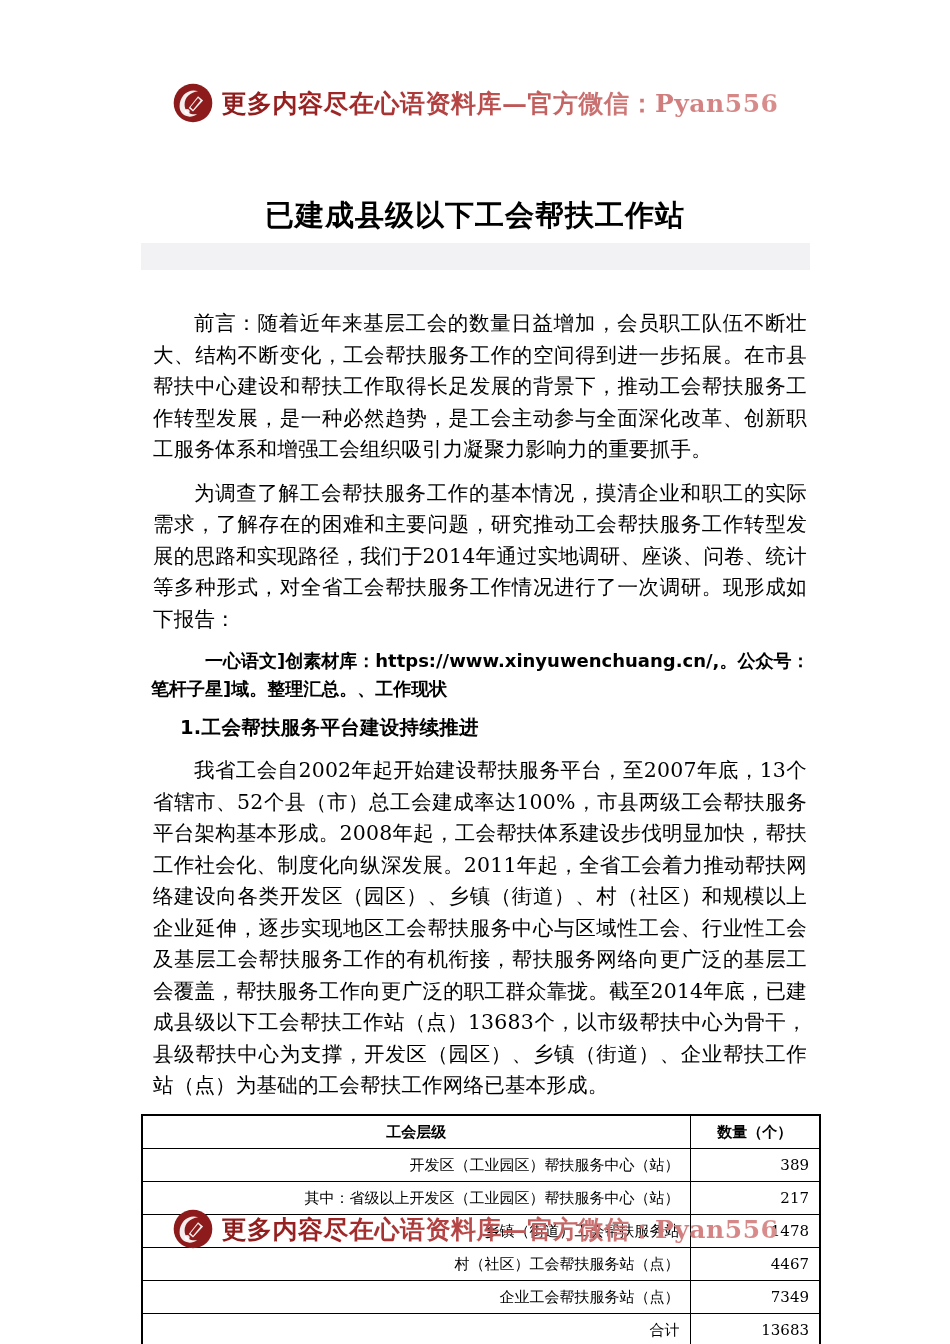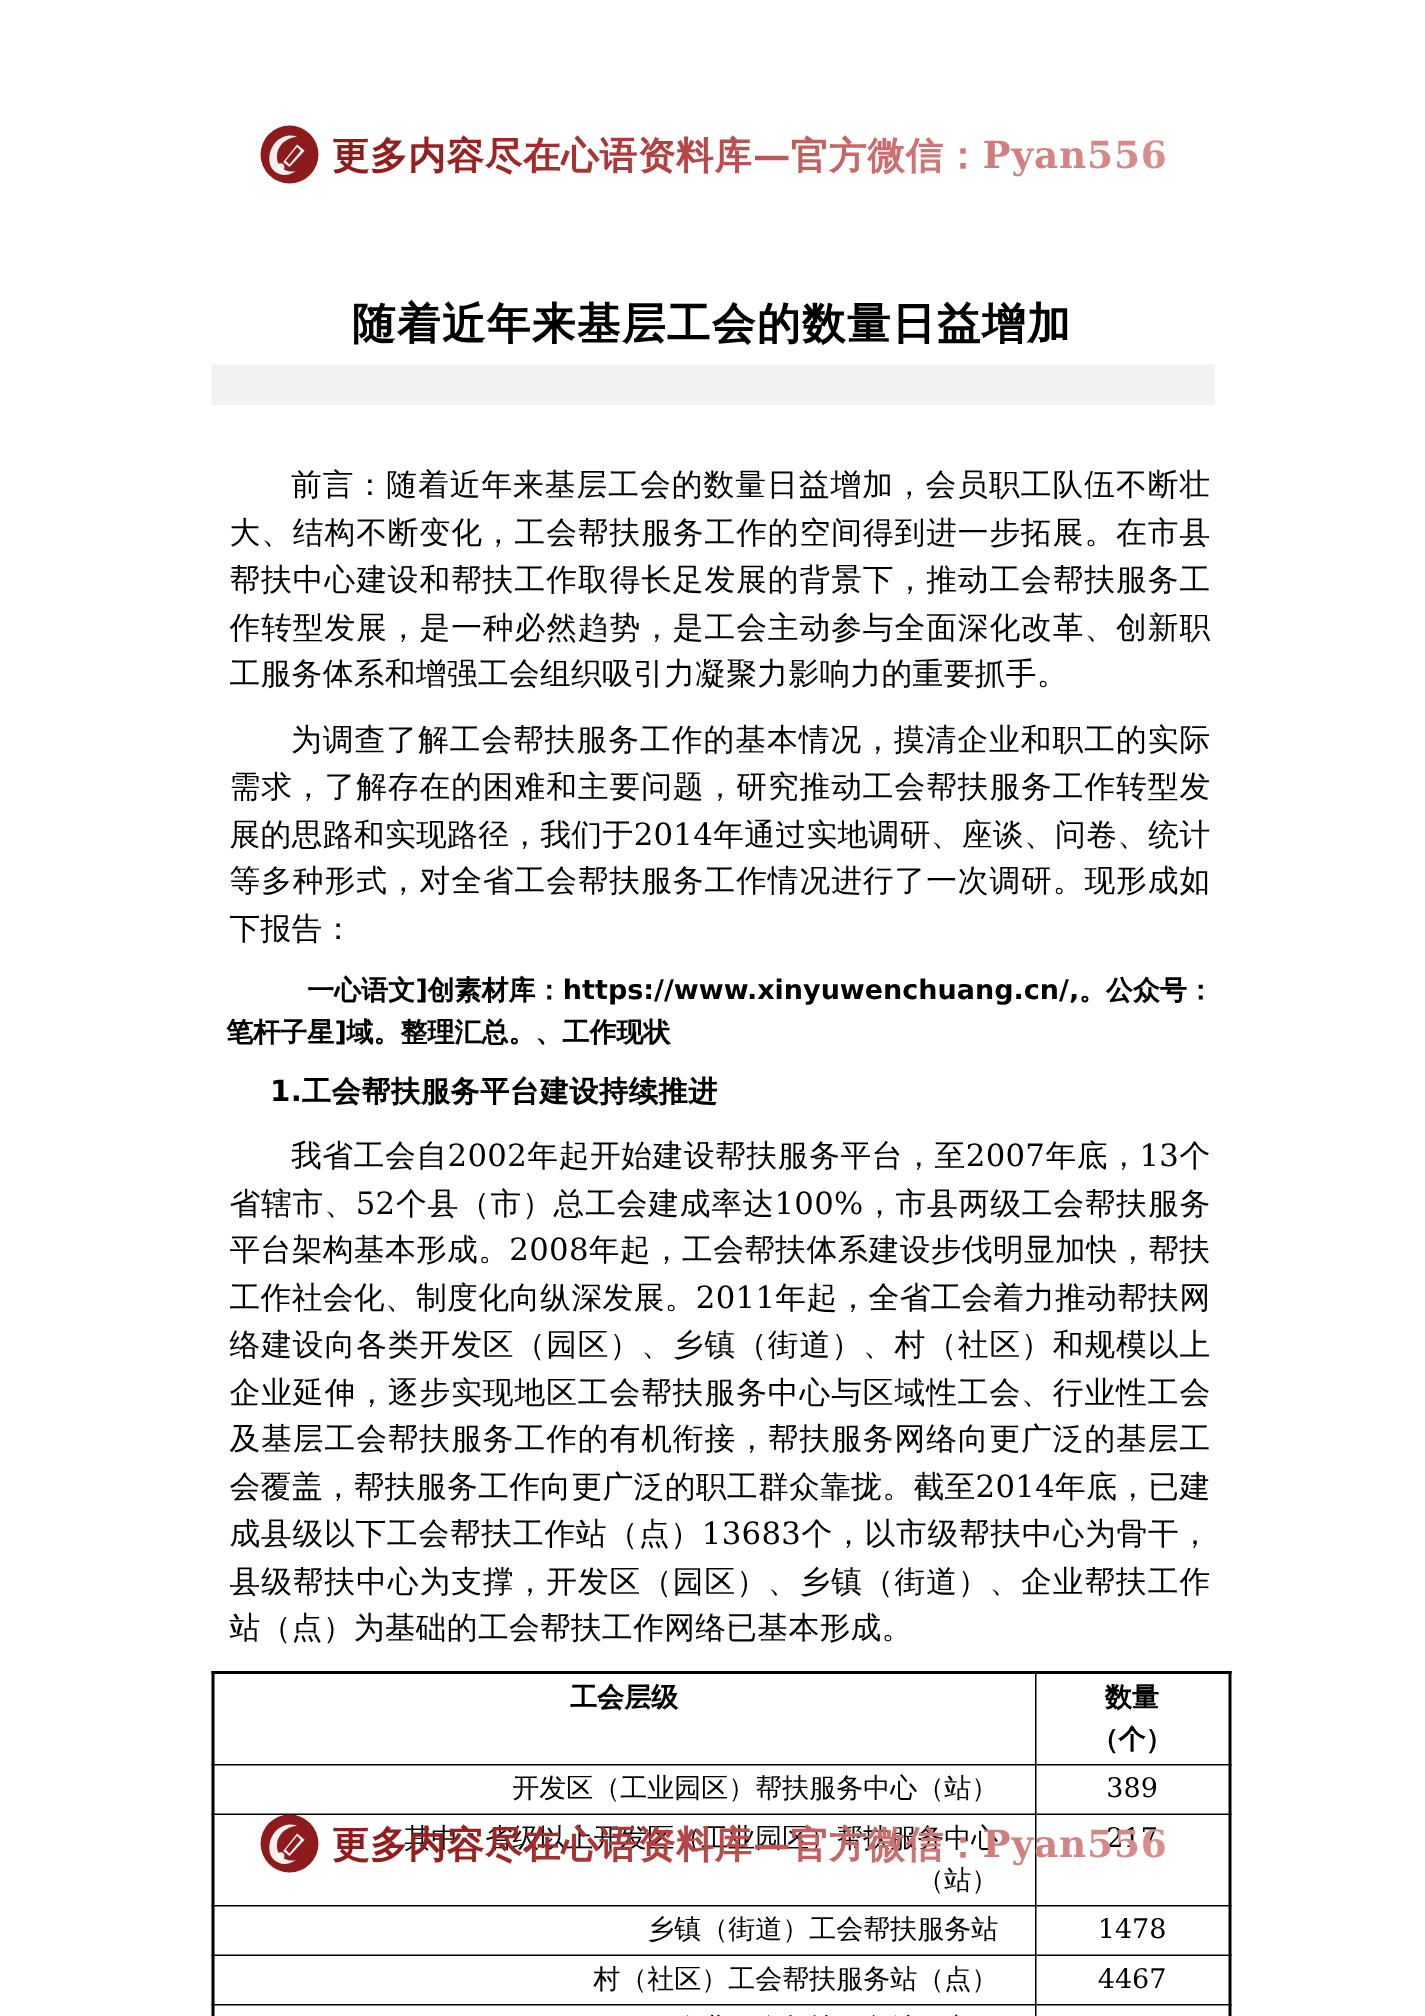--- a/index.html
+++ b/index.html
@@ -124,35 +124,35 @@
   }
   table.data-table {
     border-collapse: collapse;
     width: 678px;
     margin: 0;
     table-layout: fixed;
     border: 2px solid #000;
   }
   table.data-table td, table.data-table th {
     border: 1px solid #000;
-    padding: 2px 24px;
-    font-size: 18px;
+    padding: 2px 10px;
+    font-size: 15px;
     line-height: 28px;
     font-family: "DejaVu Serif", "Liberation Serif", serif;
     vertical-align: top;
   }
   table.data-table th {
     text-align: center;
     font-weight: bold;
     font-family: "DejaVu Sans", "Liberation Sans", sans-serif;
   }
   col.col-label { width: 548px; }
   col.col-value { width: 130px; }
   td.cell-value {
-    text-align: center;
+    text-align: right;
   }
   td.cell-label {
     text-align: right;
   }
   td.cell-label.indented {
     text-indent: 3.3em;
   }
 
   .post-table {
     margin-top: 2px;
@@ -167,21 +167,21 @@
     <svg class="wm-logo" viewBox="0 0 100 100">
       <circle cx="50" cy="50" r="46" fill="#8d1b1b"></circle>
       <path d="M18 58 C18 30 42 14 62 22 C44 24 30 36 30 54 C30 70 44 80 60 76 C42 90 18 80 18 58 Z" fill="#ffffff" opacity="0.92"></path>
       <path d="M40 62 L62 34 L74 44 L50 70 Z" fill="#ffffff" opacity="0.95"></path>
       <path d="M44 60 L62 38 L68 44 L50 66 Z" fill="#8d1b1b"></path>
       <circle cx="36" cy="70" r="6" fill="#ffffff" opacity="0.9"></circle>
     </svg>
     <span class="wm-text">更多内容尽在心语资料库—官方微信：Pyan556</span>
   </div>
 
-  <div class="doc-title">随着近年来基层工会的数量日益增加</div>
+  <div class="doc-title">已建成县级以下工会帮扶工作站</div>
   <div class="title-band"></div>
 
   <div class="content">
 
     <p class="para">前言：随着近年来基层工会的数量日益增加，会员职工队伍不断壮大、结构不断变化，工会帮扶服务工作的空间得到进一步拓展。在市县帮扶中心建设和帮扶工作取得长足发展的背景下，推动工会帮扶服务工作转型发展，是一种必然趋势，是工会主动参与全面深化改革、创新职工服务体系和增强工会组织吸引力凝聚力影响力的重要抓手。</p>
 
     <p class="para">为调查了解工会帮扶服务工作的基本情况，摸清企业和职工的实际需求，了解存在的困难和主要问题，研究推动工会帮扶服务工作转型发展的思路和实现路径，我们于2014年通过实地调研、座谈、问卷、统计等多种形式，对全省工会帮扶服务工作情况进行了一次调研。现形成如下报告：</p>
 
     <p class="promo">一心语文]创素材库：https://www.xinyuwenchuang.cn/,。公众号：笔杆子星]域。整理汇总。、工作现状</p>
 

